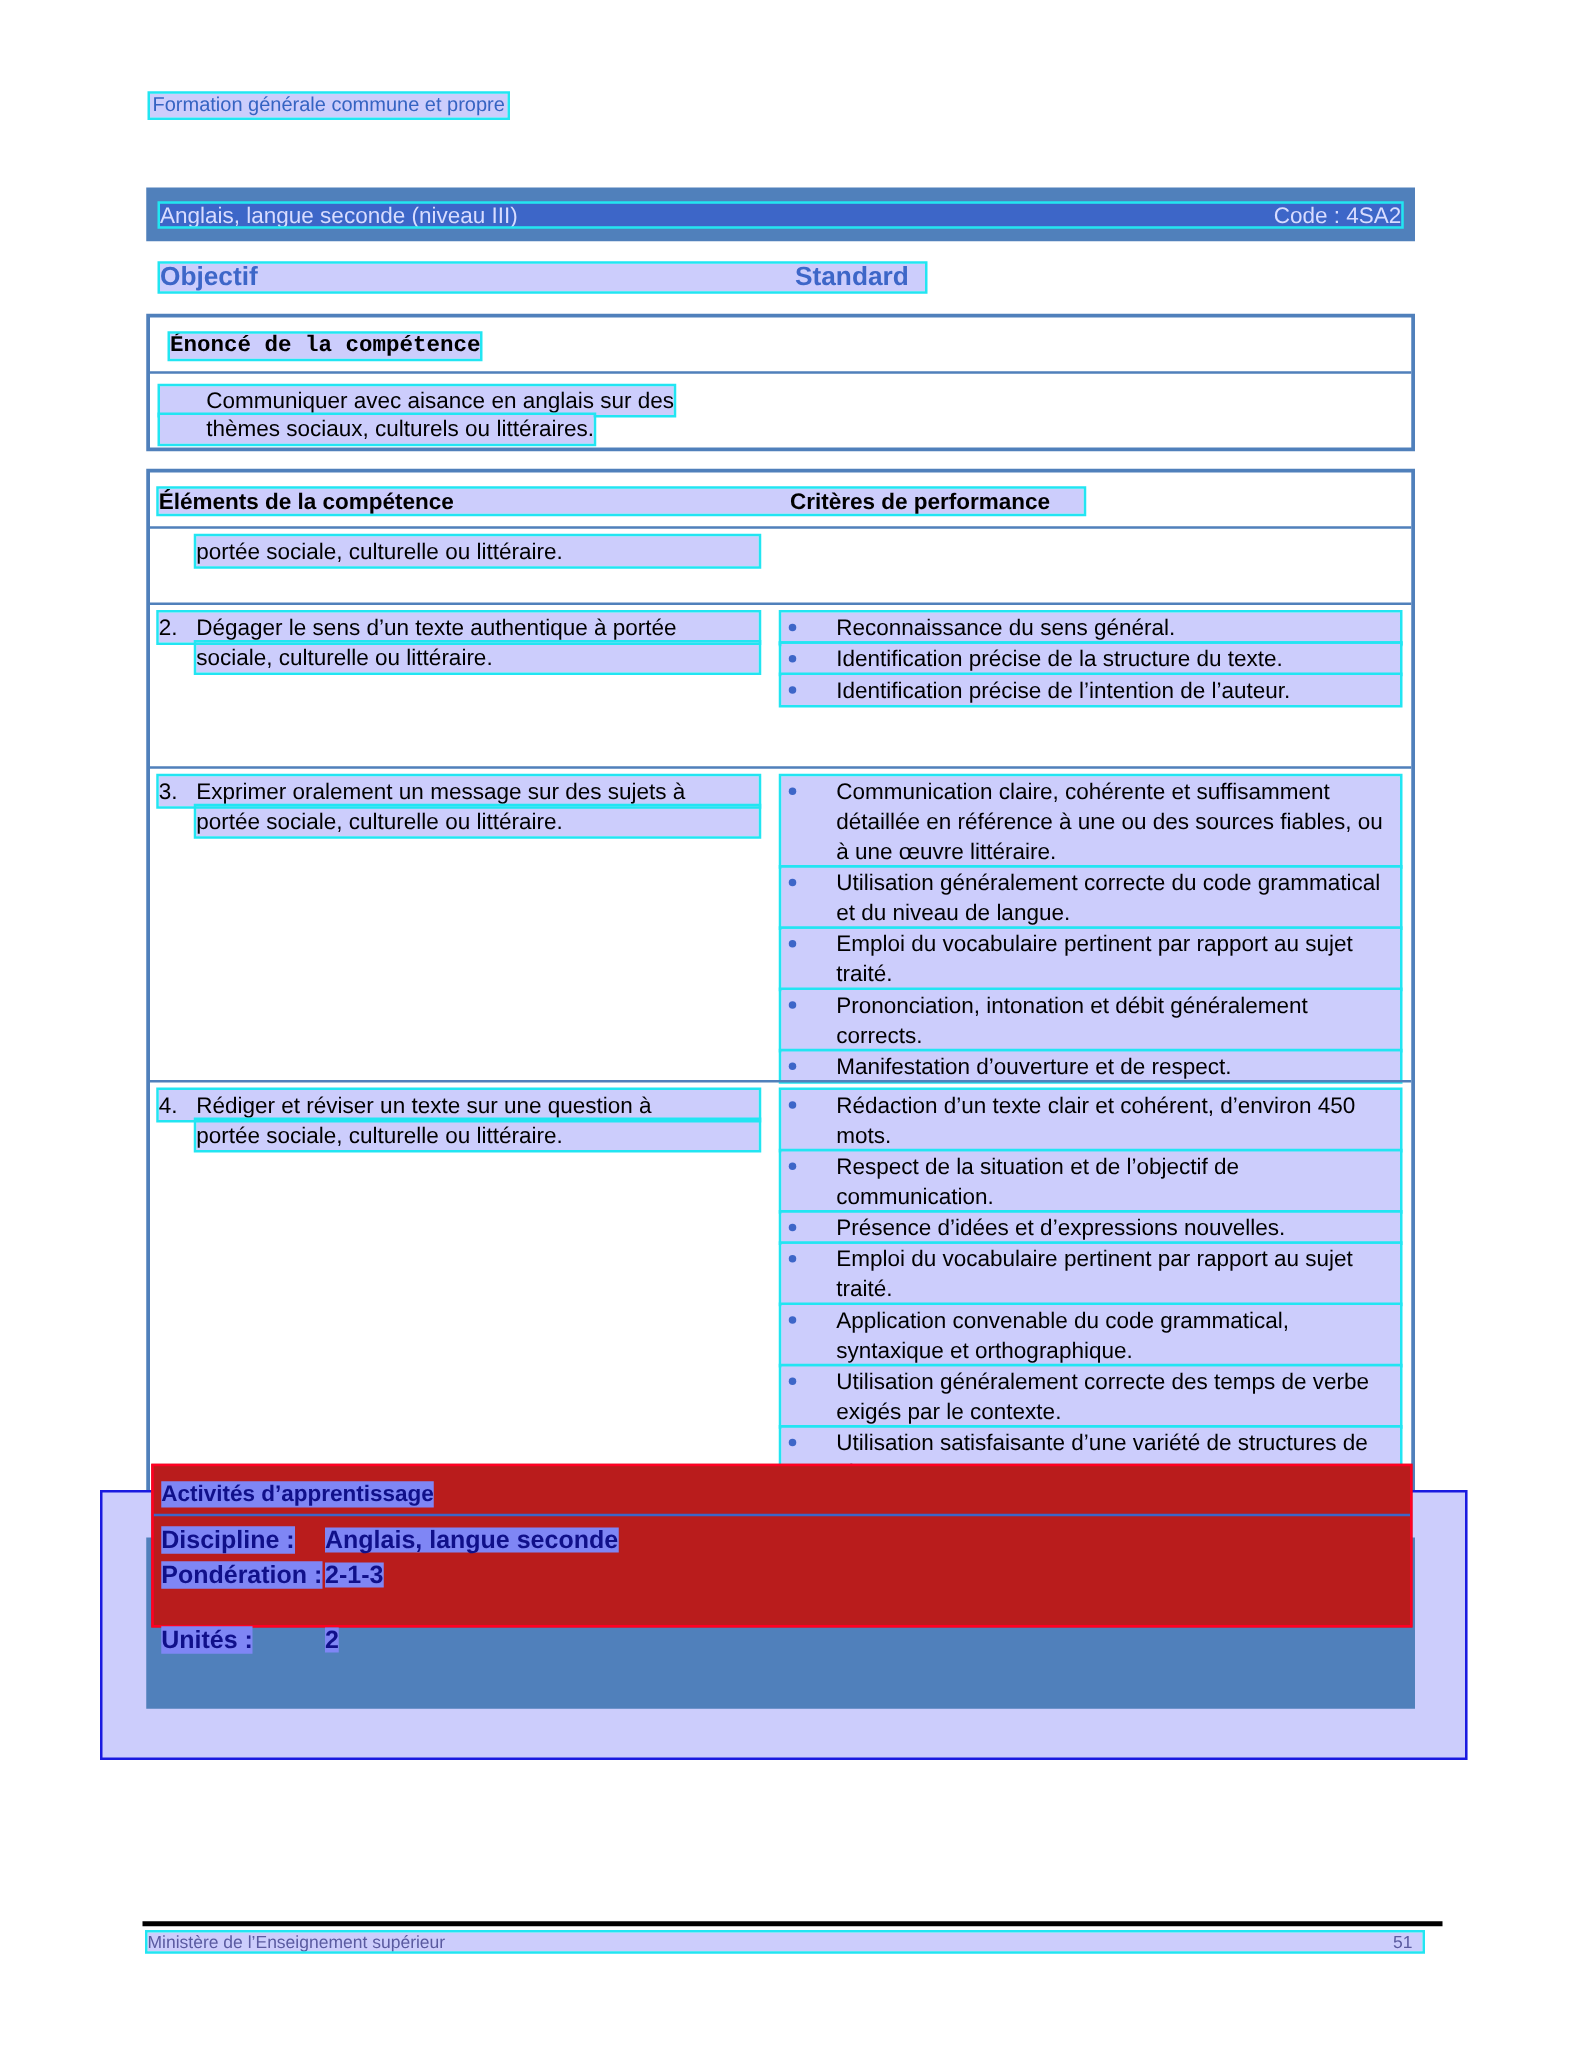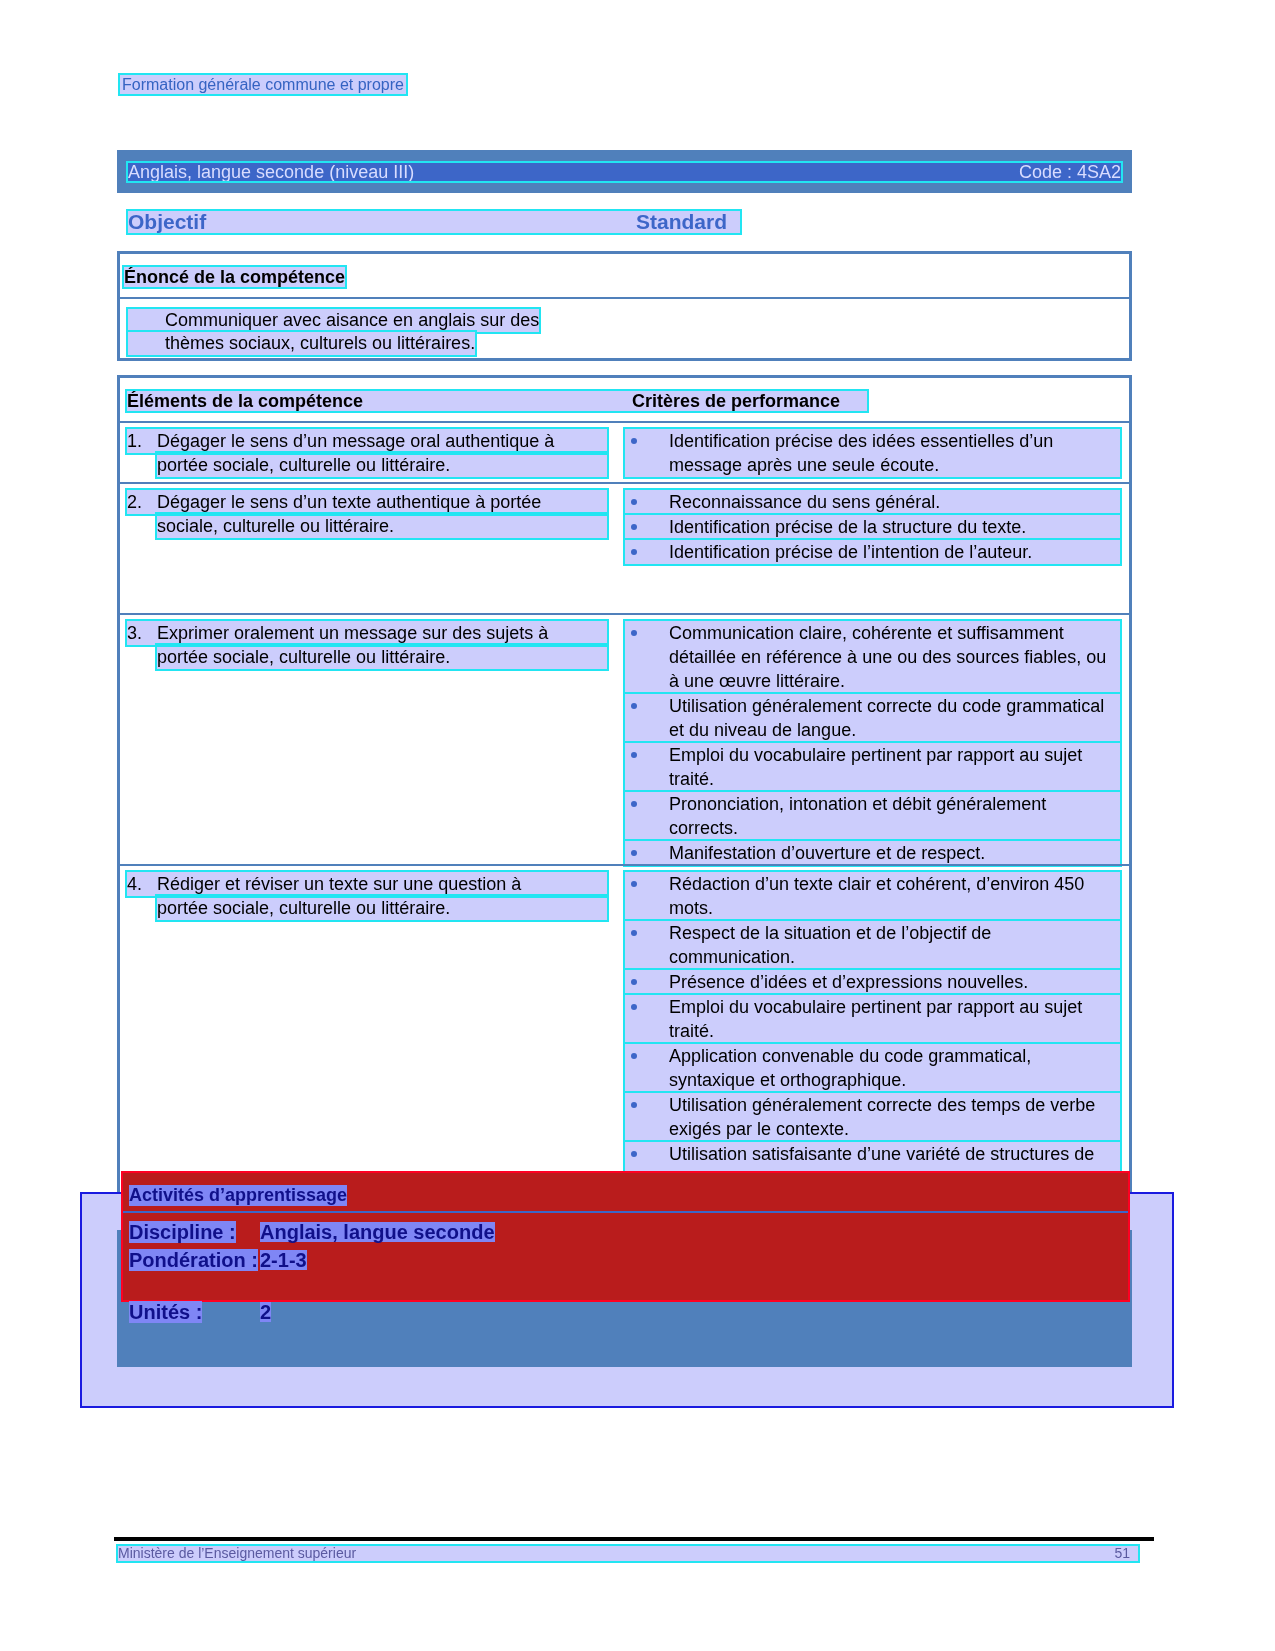--- a/index.html
+++ b/index.html
@@ -48,40 +48,36 @@
   <span>Anglais, langue seconde (niveau III)</span>
   <span>Code : 4SA2</span>
 </div>
 
 <div class="abs obj-row hl">
   <span>Objectif</span>
   <span class="std">Standard</span>
 </div>
 
 <div class="abs box box1">
-  <div class="abs lbl-bold hl" style="left:4px; top:13px;">Énoncé de la compétence</div>
+  <div class="abs lbl-bold hl" style="left:16px; top:13px;font-family:Liberation Mono, monospace;">Énoncé de la compétence</div>
   <div class="sep"></div>
   <div class="abs txt hl" style="left:8px; top:55px;">Communiquer avec aisance en anglais sur des</div>
   <div class="abs txt hl" style="left:8px; top:78px;">thèmes sociaux, culturels ou littéraires.</div>
 </div>
 
 <div class="abs box box2">
   <div class="abs lbl-bold hl" style="left:7px; top:13px; width:740px;">
     <span>Éléments de la compétence</span>
     <span style="position:absolute; left:505px;">Critères de performance</span>
   </div>
   <div class="hrow" style="top:43px;"></div>
 
   <div class="elem" style="top:51px;">
-    <div class="hl" style="width:480px;"><span>1.</span>&nbsp;&nbsp;&nbsp;<span>Dégager le sens d’un message oral authentique à</span></div>
     <div class="hl" style="margin-left:30px; width:450px;">portée sociale, culturelle ou littéraire.</div>
   </div>
-  <ul class="crit-list" style="top:51px;">
-    <li class="crit hl"><span class="bullet"></span><span>Identification précise des idées essentielles d’un message après une seule écoute.</span></li>
-  </ul>
   <div class="hrow" style="top:104px;"></div>
 
   <div class="elem" style="top:112px;">
     <div class="hl" style="width:480px;"><span>2.</span>&nbsp;&nbsp;&nbsp;<span>Dégager le sens d’un texte authentique à portée</span></div>
     <div class="hl" style="margin-left:30px; width:450px;">sociale, culturelle ou littéraire.</div>
   </div>
   <ul class="crit-list" style="top:112px;">
     <li class="crit hl"><span class="bullet"></span><span>Reconnaissance du sens général.</span></li>
     <li class="crit hl"><span class="bullet"></span></li>
     <li class="crit hl"><span class="bullet"></span><span>Identification précise de la structure du texte.</span></li>

